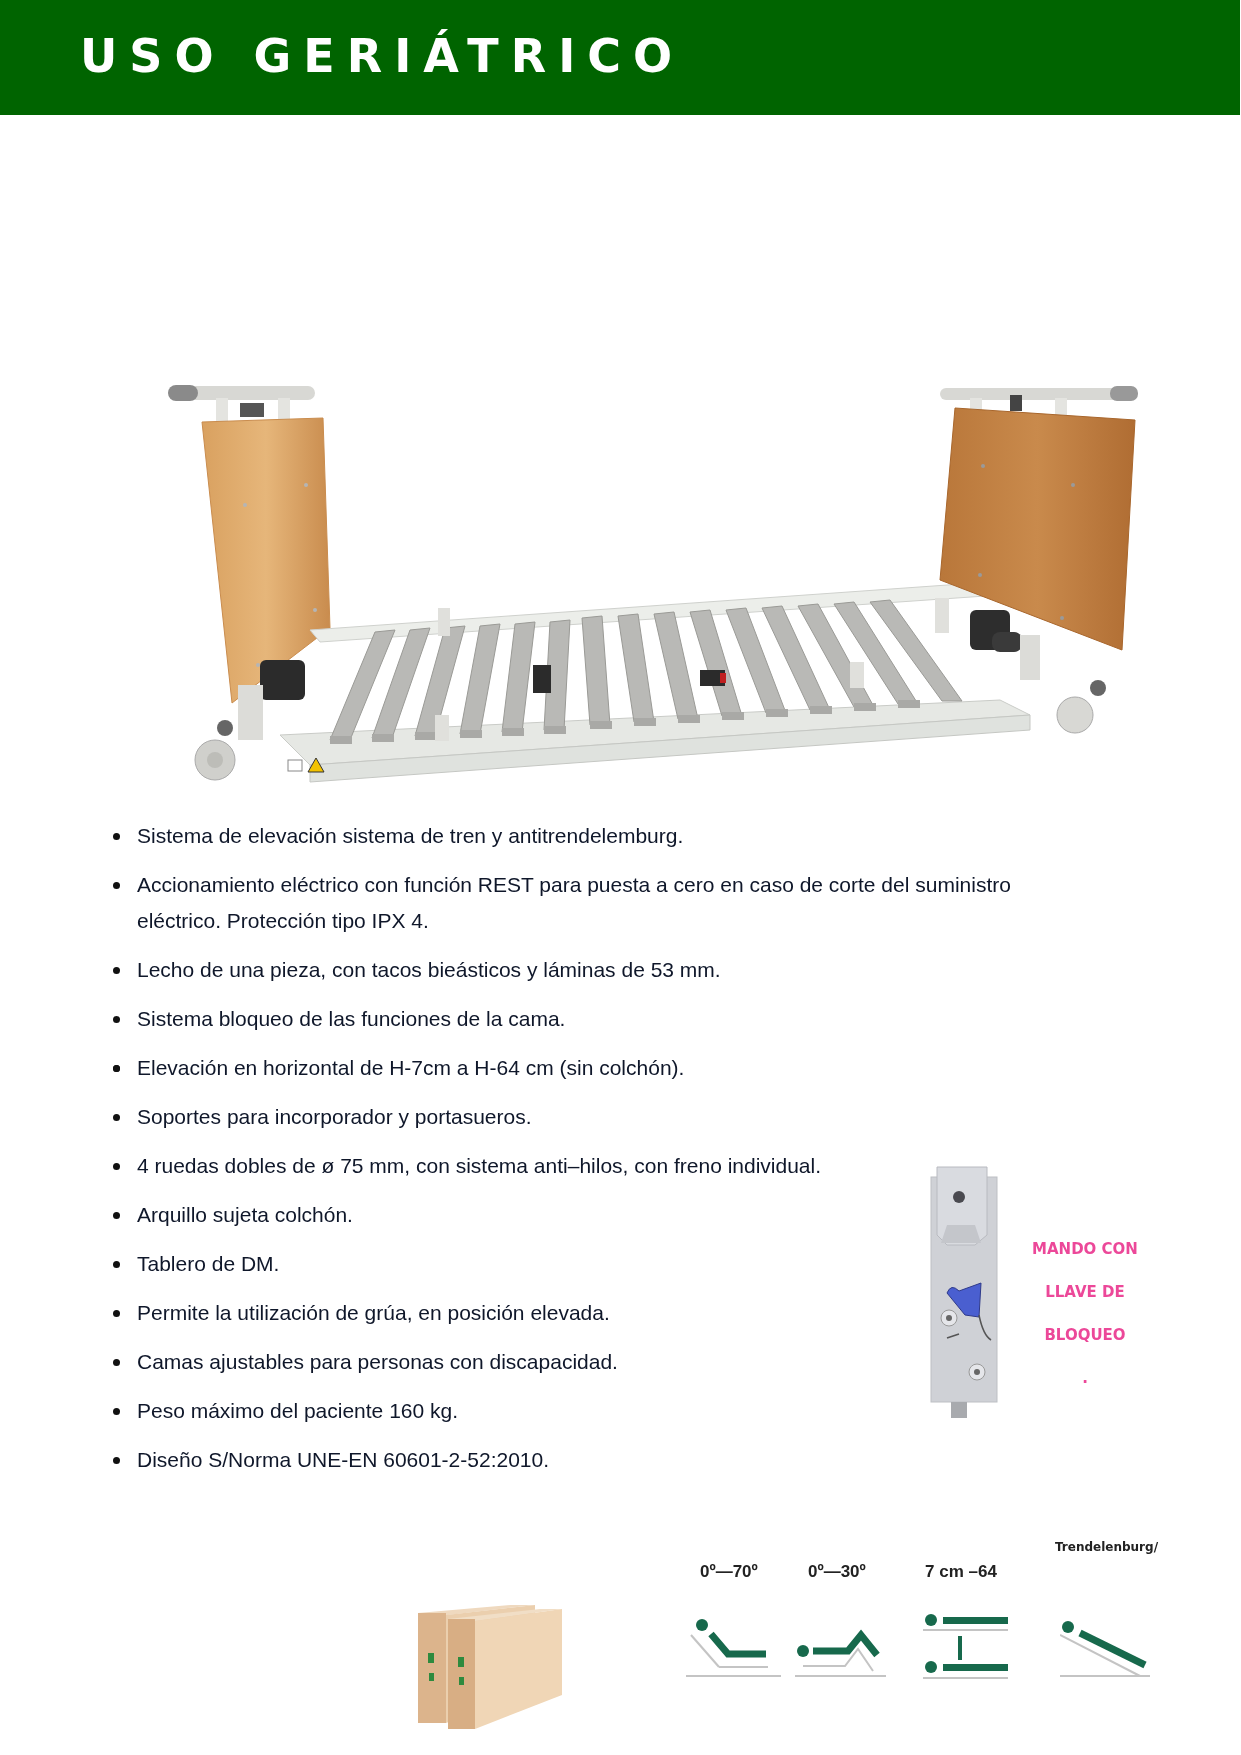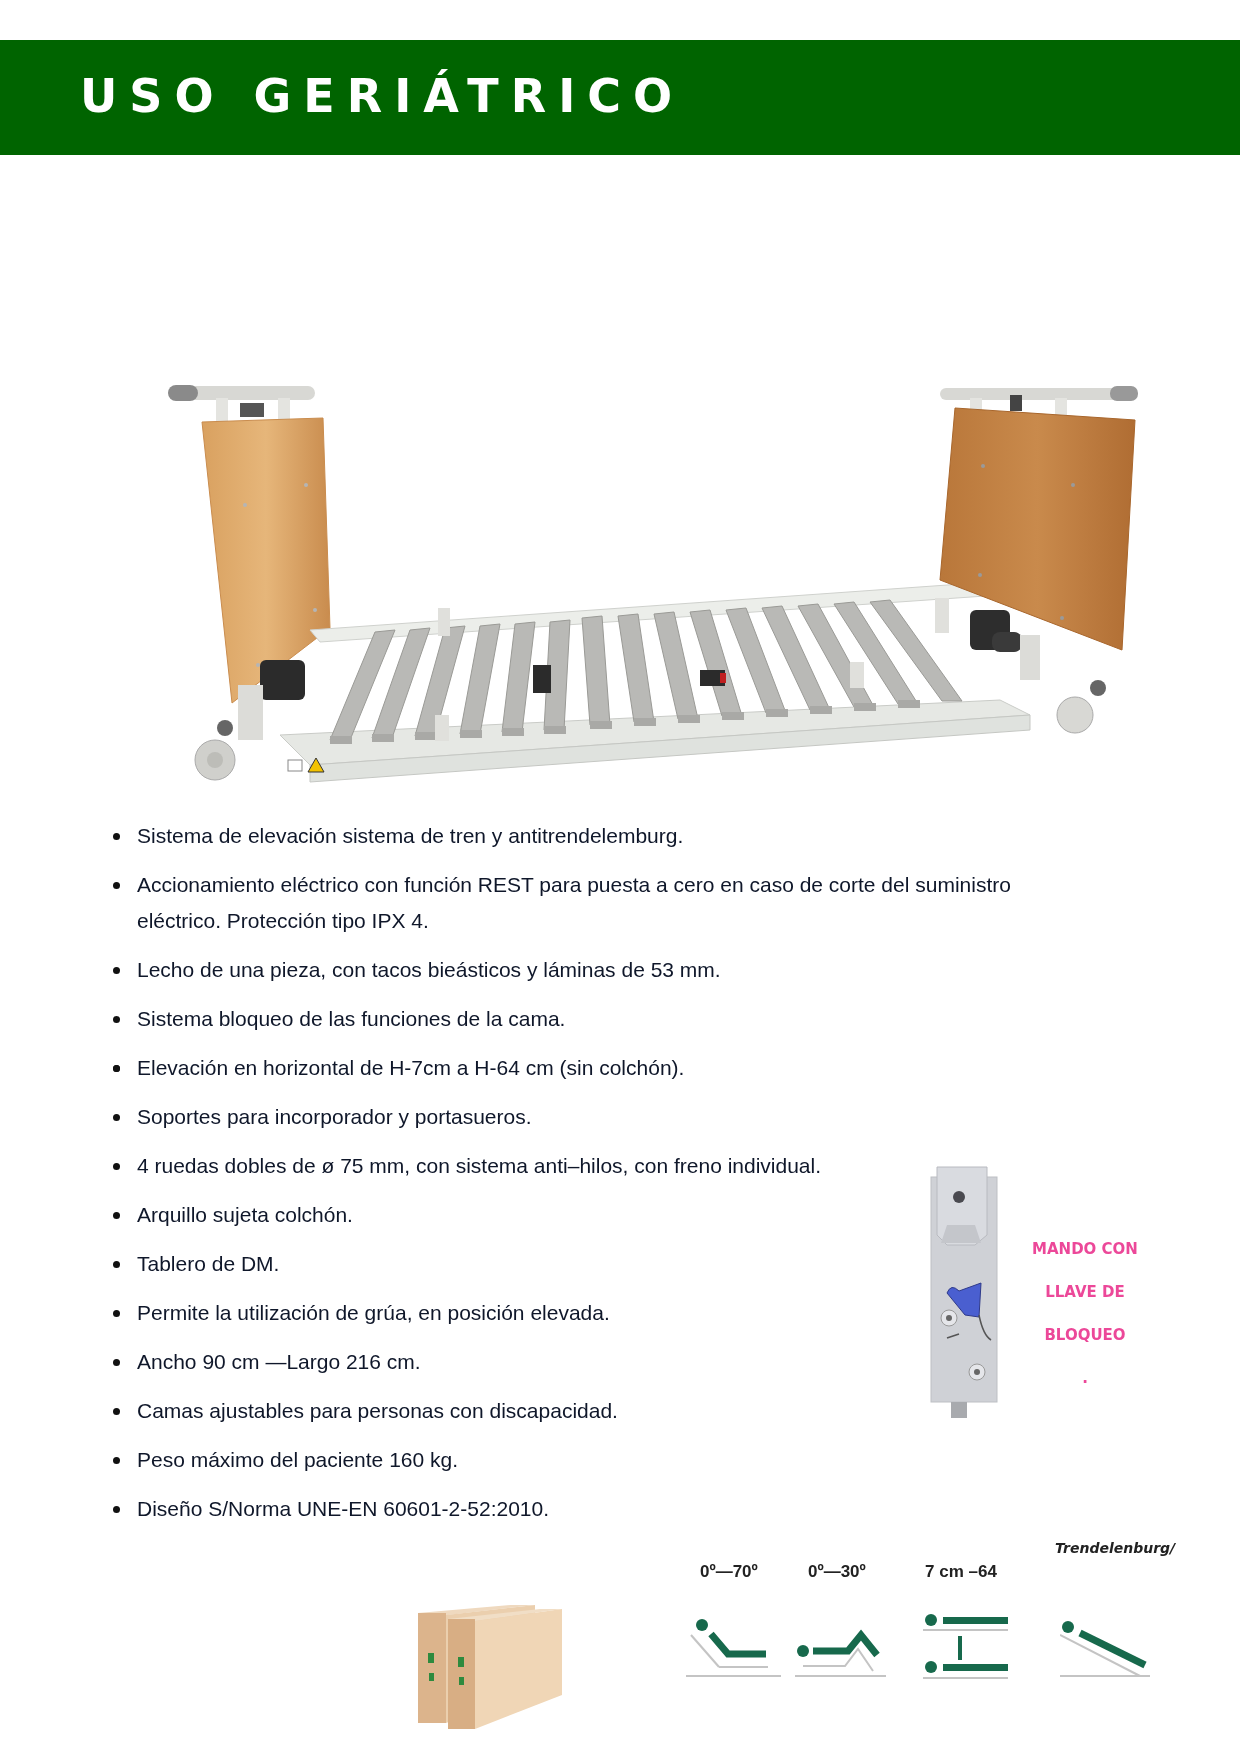--- a/index.html
+++ b/index.html
@@ -2,21 +2,20 @@
 <html><head>
 <meta charset="utf-8">
 <style>
   * { box-sizing: border-box; margin: 0; padding: 0; }
   html, body { width: 1241px; height: 1755px; background: #ffffff; overflow: hidden; }
   body { position: relative; font-family: "Liberation Sans", "DejaVu Sans", sans-serif; color: #111; }
 
   .header {
     position: absolute; left: 0; top: 0; width: 1240px; height: 115px;
     background: #006400;
-    margin-top: 40px;
   }
   .header-title {
     position: absolute; left: 80px; top: 26px;
     color: #ffffff; font-family: "DejaVu Sans", sans-serif; font-weight: bold;
     font-size: 46px; letter-spacing: 12px; line-height: 60px;
   }
 
   .bed-figure { position: absolute; left: 160px; top: 370px; width: 980px; height: 420px; }
 
   .features {
@@ -39,21 +38,21 @@
     color: #ec4899;
   }
 
   .box-figure { position: absolute; left: 410px; top: 1595px; width: 160px; height: 140px; }
 
   .positions { position: absolute; left: 680px; top: 1530px; width: 560px; height: 150px; }
   .pos-label {
     position: absolute; font-family: "Liberation Sans", sans-serif; font-weight: bold;
     font-size: 17px; color: #222; white-space: nowrap;
   }
-  .pos-label.small { font-family: "DejaVu Sans", sans-serif; font-size: 14px; font-style: italic; }
+  .pos-label.small { font-family: "DejaVu Sans", sans-serif; font-size: 12px; }
   .pos-icon { position: absolute; }
 </style>
 </head>
 <body>
 
 <div class="header">
   <h1 class="header-title">USO GERIÁTRICO</h1>
 </div>
 
 <div class="bed-figure">
@@ -165,21 +164,20 @@
   <li><span class="dot"></span><span>Accionamiento eléctrico con función REST para puesta a cero en caso de corte del suministro eléctrico.  Protección tipo IPX 4.</span></li>
   <li><span class="dot"></span><span>Lecho  de una pieza, con tacos bieásticos y láminas  de 53 mm.</span></li>
   <li><span class="dot"></span><span>Sistema bloqueo de las funciones de la cama.</span></li>
   <li><span class="dot"></span></li>
   <li><span class="dot"></span><span>Elevación en horizontal de H-7cm a H-64 cm (sin colchón).</span></li>
   <li class="narrow"><span class="dot"></span><span>Soportes para incorporador y portasueros.</span></li>
   <li class="narrow"><span class="dot"></span><span>4 ruedas dobles de ø 75 mm, con sistema anti–hilos, con freno individual.</span></li>
   <li class="narrow"><span class="dot"></span><span>Arquillo sujeta colchón.</span></li>
   <li class="narrow"><span class="dot"></span><span>Tablero de DM.</span></li>
   <li class="narrow"><span class="dot"></span><span>Permite la utilización de grúa, en posición elevada.</span></li>
-  <li class="narrow"><span class="dot"></span><span>Ancho 90 cm —Largo 216 cm.</span></li>
   <li class="narrow"><span class="dot"></span><span>Camas ajustables para personas con discapacidad.</span></li>
   <li class="narrow"><span class="dot"></span><span>Peso máximo del paciente 160 kg.</span></li>
   <li class="narrow"><span class="dot"></span><span>Diseño S/Norma UNE-EN 60601-2-52:2010.</span></li>
 </ul>
 
 <div class="remote-figure">
   <svg width="80" height="255" viewBox="0 0 80 255">
     <rect x="6" y="12" width="66" height="225" fill="#cfd1d6" stroke="#bdbfc4"></rect>
     <polygon points="12,2 62,2 62,70 50,80 22,80 12,70" fill="#d9dbe0" stroke="#b8bac0"></polygon>
     <polygon points="22,60 50,60 56,78 16,78" fill="#c4c6cb"></polygon>

